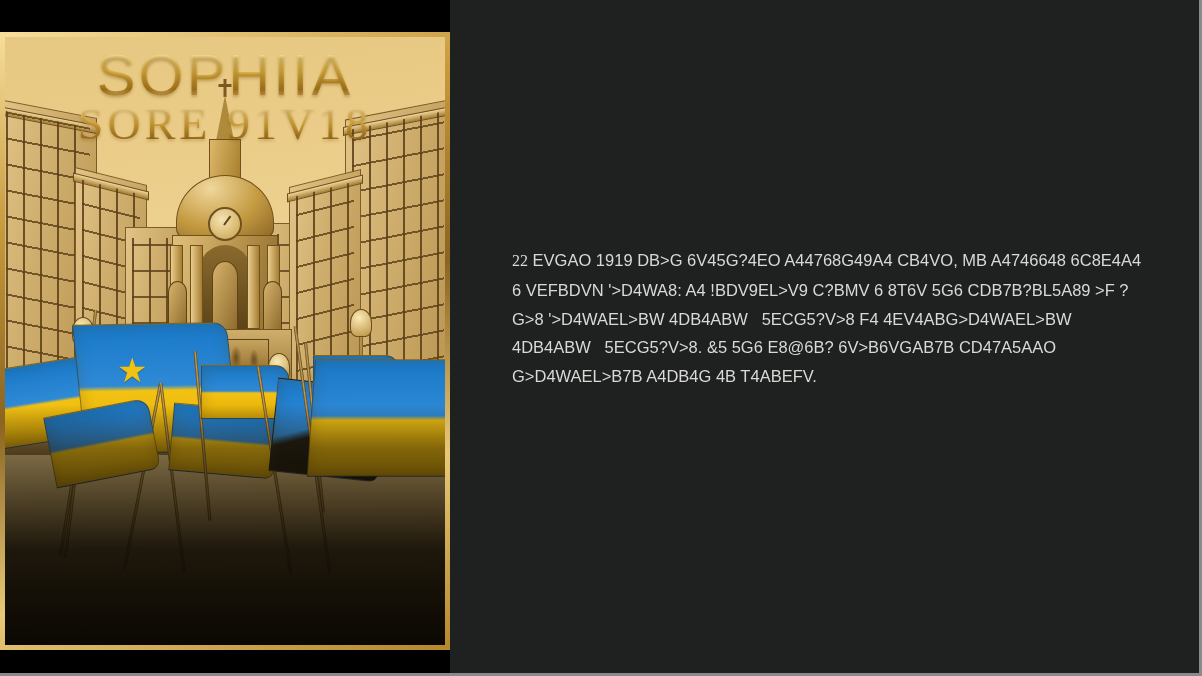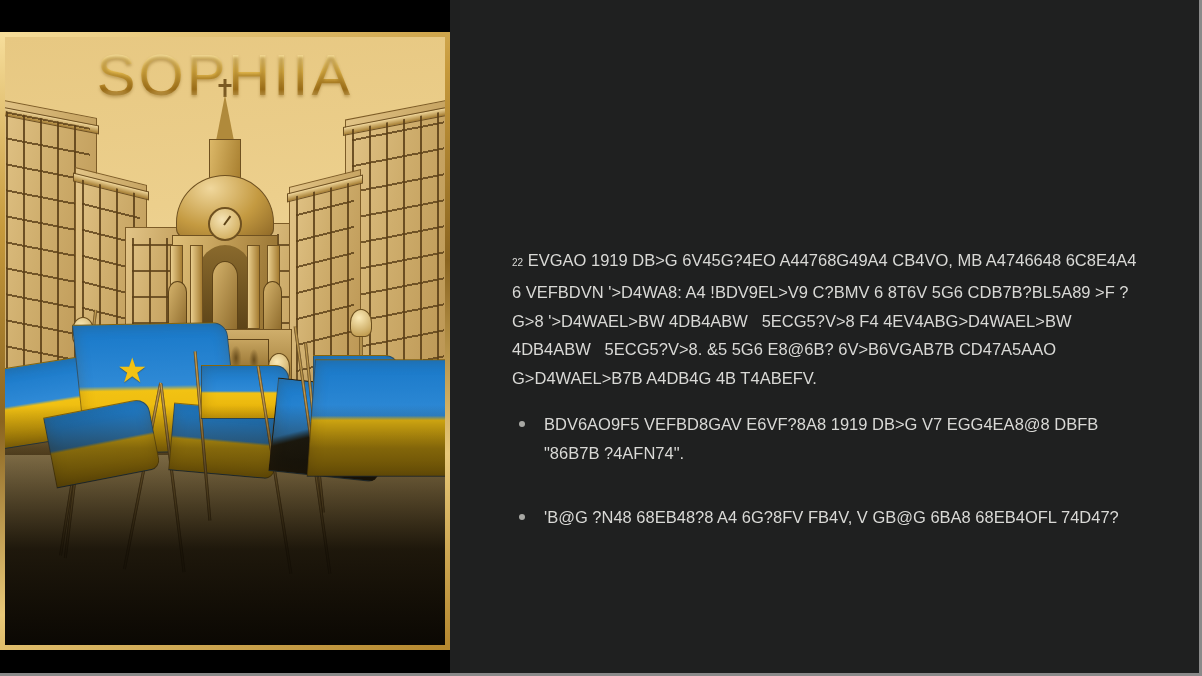--- a/index.html
+++ b/index.html
@@ -337,21 +337,22 @@
     position: absolute;
     left: 62px;
     top: 246px;
     width: 630px;
     font-size: 16.5px;
     line-height: 28.8px;
     color: #d9d9d6;
     white-space: pre-wrap;
   }
   #body-paragraph .lead-num {
-    font-size: 10px;
+    font-size: 16px;
+    font-family: Liberation Serif, serif;
   }
   #bullet-list {
     position: absolute;
     left: 62px;
     top: 410px;
     width: 640px;
     margin: 0;
     padding: 0;
     list-style: none;
   }
@@ -528,37 +529,28 @@
           
           
         </div>
         <div class="person" style="left:412px; bottom:-20px;">
           
           
         </div>
 
         <div class="poster-title-wrap">
           <div class="poster-title">SOPHIIA</div>
+          <div class="poster-subtitle">SORE 91V18</div>
         </div>
 
       </div>
       <div id="poster-frame"></div>
     </div>
   </div>
 
   <div id="content">
 
 
     <div id="body-paragraph"><span class="lead-num">22</span><span> EVGAO 1919 DB&gt;G 6V45G?4EO A44768G49A4 CB4VO, MB A4746648 6C8E4A4 6 VEFBDVN '&gt;D4WA8: A4 !BDV9EL&gt;V9 C?BMV 6 8T6V 5G6 CDB7B?BL5A89 &gt;F ?G&gt;8 '&gt;D4WAEL&gt;BW 4DB4ABW   5ECG5?V&gt;8 F4 4EV4ABG&gt;D4WAEL&gt;BW 4DB4ABW   5ECG5?V&gt;8. &amp;5 5G6 E8@6B? 6V&gt;B6VGAB7B CD47A5AAO G&gt;D4WAEL&gt;B7B A4DB4G 4B T4ABEFV.</span></div>
 
-    <ul id="bullet-list">
-      <li>
-        <span class="dot"></span>
-        <span>BDV6AO9F5 VEFBD8GAV E6VF?8A8 1919 DB&gt;G V7 EGG4EA8@8 DBFB "86B7B ?4AFN74".</span>
-      </li>
-      <li>
-        <span class="dot"></span>
-        <span>'B@G ?N48 68EB48?8 A4 6G?8FV FB4V, V GB@G 6BA8 68EB4OFL 74D47?</span>
-      </li>
-    </ul>
 
   </div>
 </div>
 
 </body></html>

